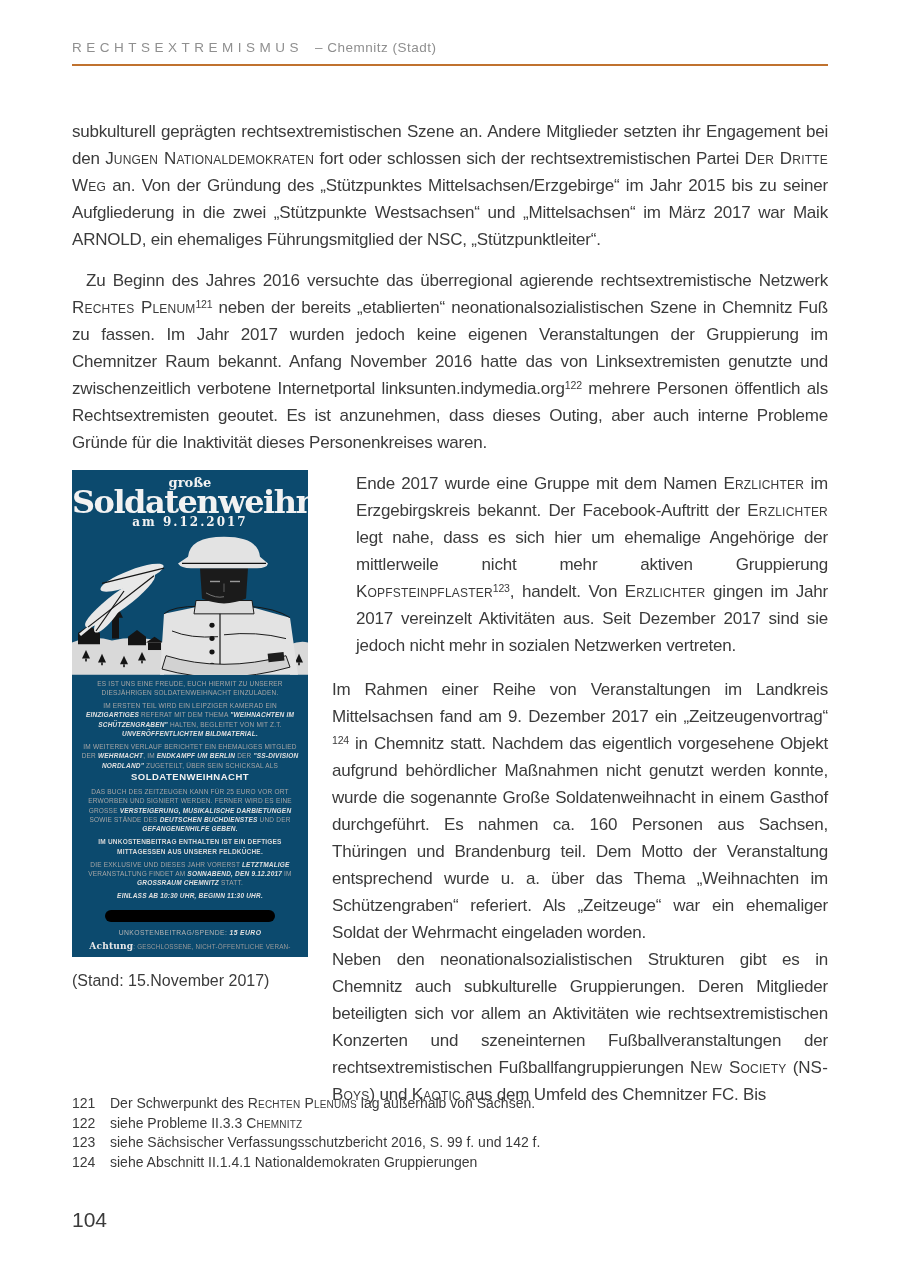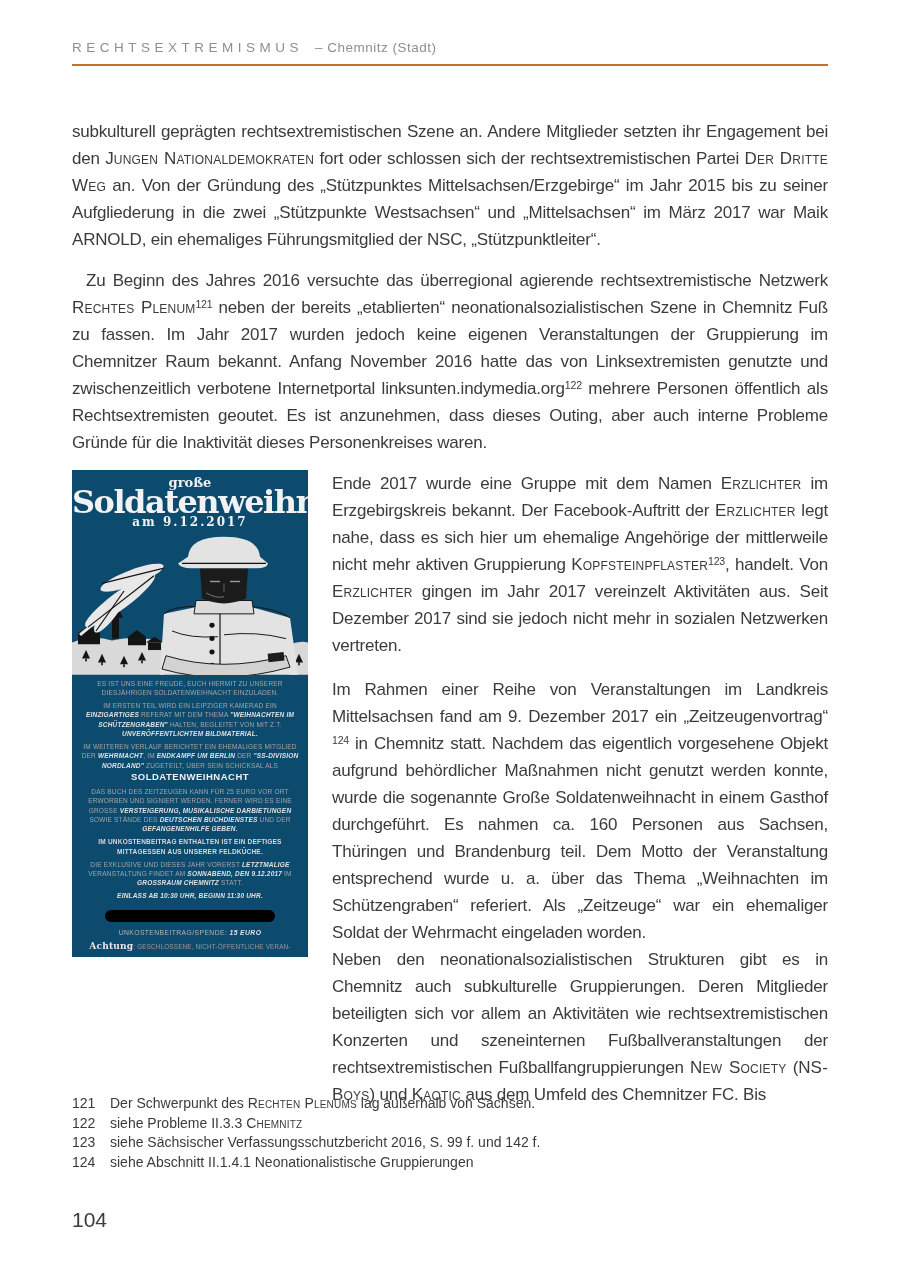--- a/index.html
+++ b/index.html
@@ -39,21 +39,21 @@
   .indent { text-indent: 14px; }
   .sc { font-variant: small-caps; letter-spacing: 0.2px; }
   sup { font-size: 0.62em; line-height: 0; vertical-align: 0.5em; }
 
   
   .two-col { display: flex; gap: 24px; margin-top: 10px; }
   .col-left { width: 236px; flex: none; margin: 0; }
   .col-right { flex: 1; min-width: 0; }
   .col-right .last { margin-bottom: 0; }
   .col-right .follows { margin-top: 0; }
-  .gap-after { margin-bottom: 17px; }
+  .gap-after { margin-bottom: 17px; margin-left: 24px; }
 
   
   .poster {
     width: 236px; height: 487px;
     background: #0c4a6e;
     overflow: hidden;
     display: flex; flex-direction: column;
   }
   .poster-title { text-align: center; color: #f2f2f2; padding-top: 6px;
     font-family: "DejaVu Serif", serif; font-weight: bold; }
@@ -184,20 +184,21 @@
           <div class="price-line">
             <span>UNKOSTENBEITRAG/SPENDE:</span>
             <span class="pb">15 EURO</span>
           </div>
           <div class="achtung-line">
             <span class="fraktur">Achtung</span><span>: GESCHLOSSENE, NICHT-ÖFFENTLICHE VERAN-</span>
           </div>
         </div>
 
         <figcaption class="caption">
+          <div>(Stand: 15.November 2017)</div>
         </figcaption>
       </figure>
 
       <div class="col-right">
         <p class="body-text gap-after"><span>Ende 2017 wurde eine Gruppe mit dem Namen </span><span class="sc">Erzlichter</span><span> im Erzgebirgskreis bekannt. Der Facebook-Auftritt der </span><span class="sc">Erzlichter</span><span> legt nahe, dass es sich hier um ehemalige Angehörige der mittlerweile nicht mehr aktiven Gruppierung </span><span class="sc">Kopfsteinpflaster</span><sup>123</sup><span>, handelt. Von </span><span class="sc">Erzlichter</span><span> gingen im Jahr 2017 vereinzelt Aktivitäten aus. Seit Dezember 2017 sind sie jedoch nicht mehr in sozialen Netzwerken vertreten.</span></p>
         <p class="body-text last"><span>Im Rahmen einer Reihe von Veranstaltungen im Landkreis Mittelsachsen fand am 9. Dezember 2017 ein „Zeitzeugenvortrag“ </span><sup>124</sup><span> in Chemnitz statt. Nachdem das eigentlich vorgesehene Objekt aufgrund behördlicher Maßnahmen nicht genutzt werden konnte, wurde die sogenannte Große Soldatenweihnacht in einem Gasthof durchgeführt. Es nahmen ca. 160 Personen aus Sachsen, Thüringen und Brandenburg teil. Dem Motto der Veranstaltung entsprechend wurde u. a. über das Thema „Weihnachten im Schützengraben“ referiert. Als „Zeitzeuge“ war ein ehemaliger Soldat der Wehrmacht eingeladen worden.</span></p>
         <p class="body-text follows"><span>Neben den neonationalsozialistischen Strukturen gibt es in Chemnitz auch subkulturelle Gruppierungen. Deren Mitglieder beteiligten sich vor allem an Aktivitäten wie rechtsextremistischen Konzerten und szeneinternen Fußballveranstaltungen der rechtsextremistischen Fußballfangruppierungen </span><span class="sc">New Society</span><span> (</span><span class="sc">NS-Boys</span><span>) und </span><span class="sc">Kaotic</span><span> aus dem Umfeld des Chemnitzer FC. Bis</span></p>
       </div>
     </div>
   </main>
@@ -210,18 +211,18 @@
       <div class="footnote">
         <span class="fn-num">122</span>
         <span class="fn-text"><span>siehe Probleme II.3.3 </span><span class="sc">Chemnitz</span></span>
       </div>
       <div class="footnote">
         <span class="fn-num">123</span>
         <span class="fn-text"><span>siehe Sächsischer Verfassungsschutzbericht 2016, S. 99 f. und 142 f.</span></span>
       </div>
       <div class="footnote">
         <span class="fn-num">124</span>
-        <span class="fn-text"><span>siehe Abschnitt II.1.4.1 Neonationalistische Gruppierungen</span></span>
+        <span class="fn-text"><span>siehe Abschnitt II.1.4.1 Nationaldemokraten Gruppierungen</span></span>
       </div>
     </footer>
 
   <div class="page-number">104</div>
 </div>
 
 </body></html>

